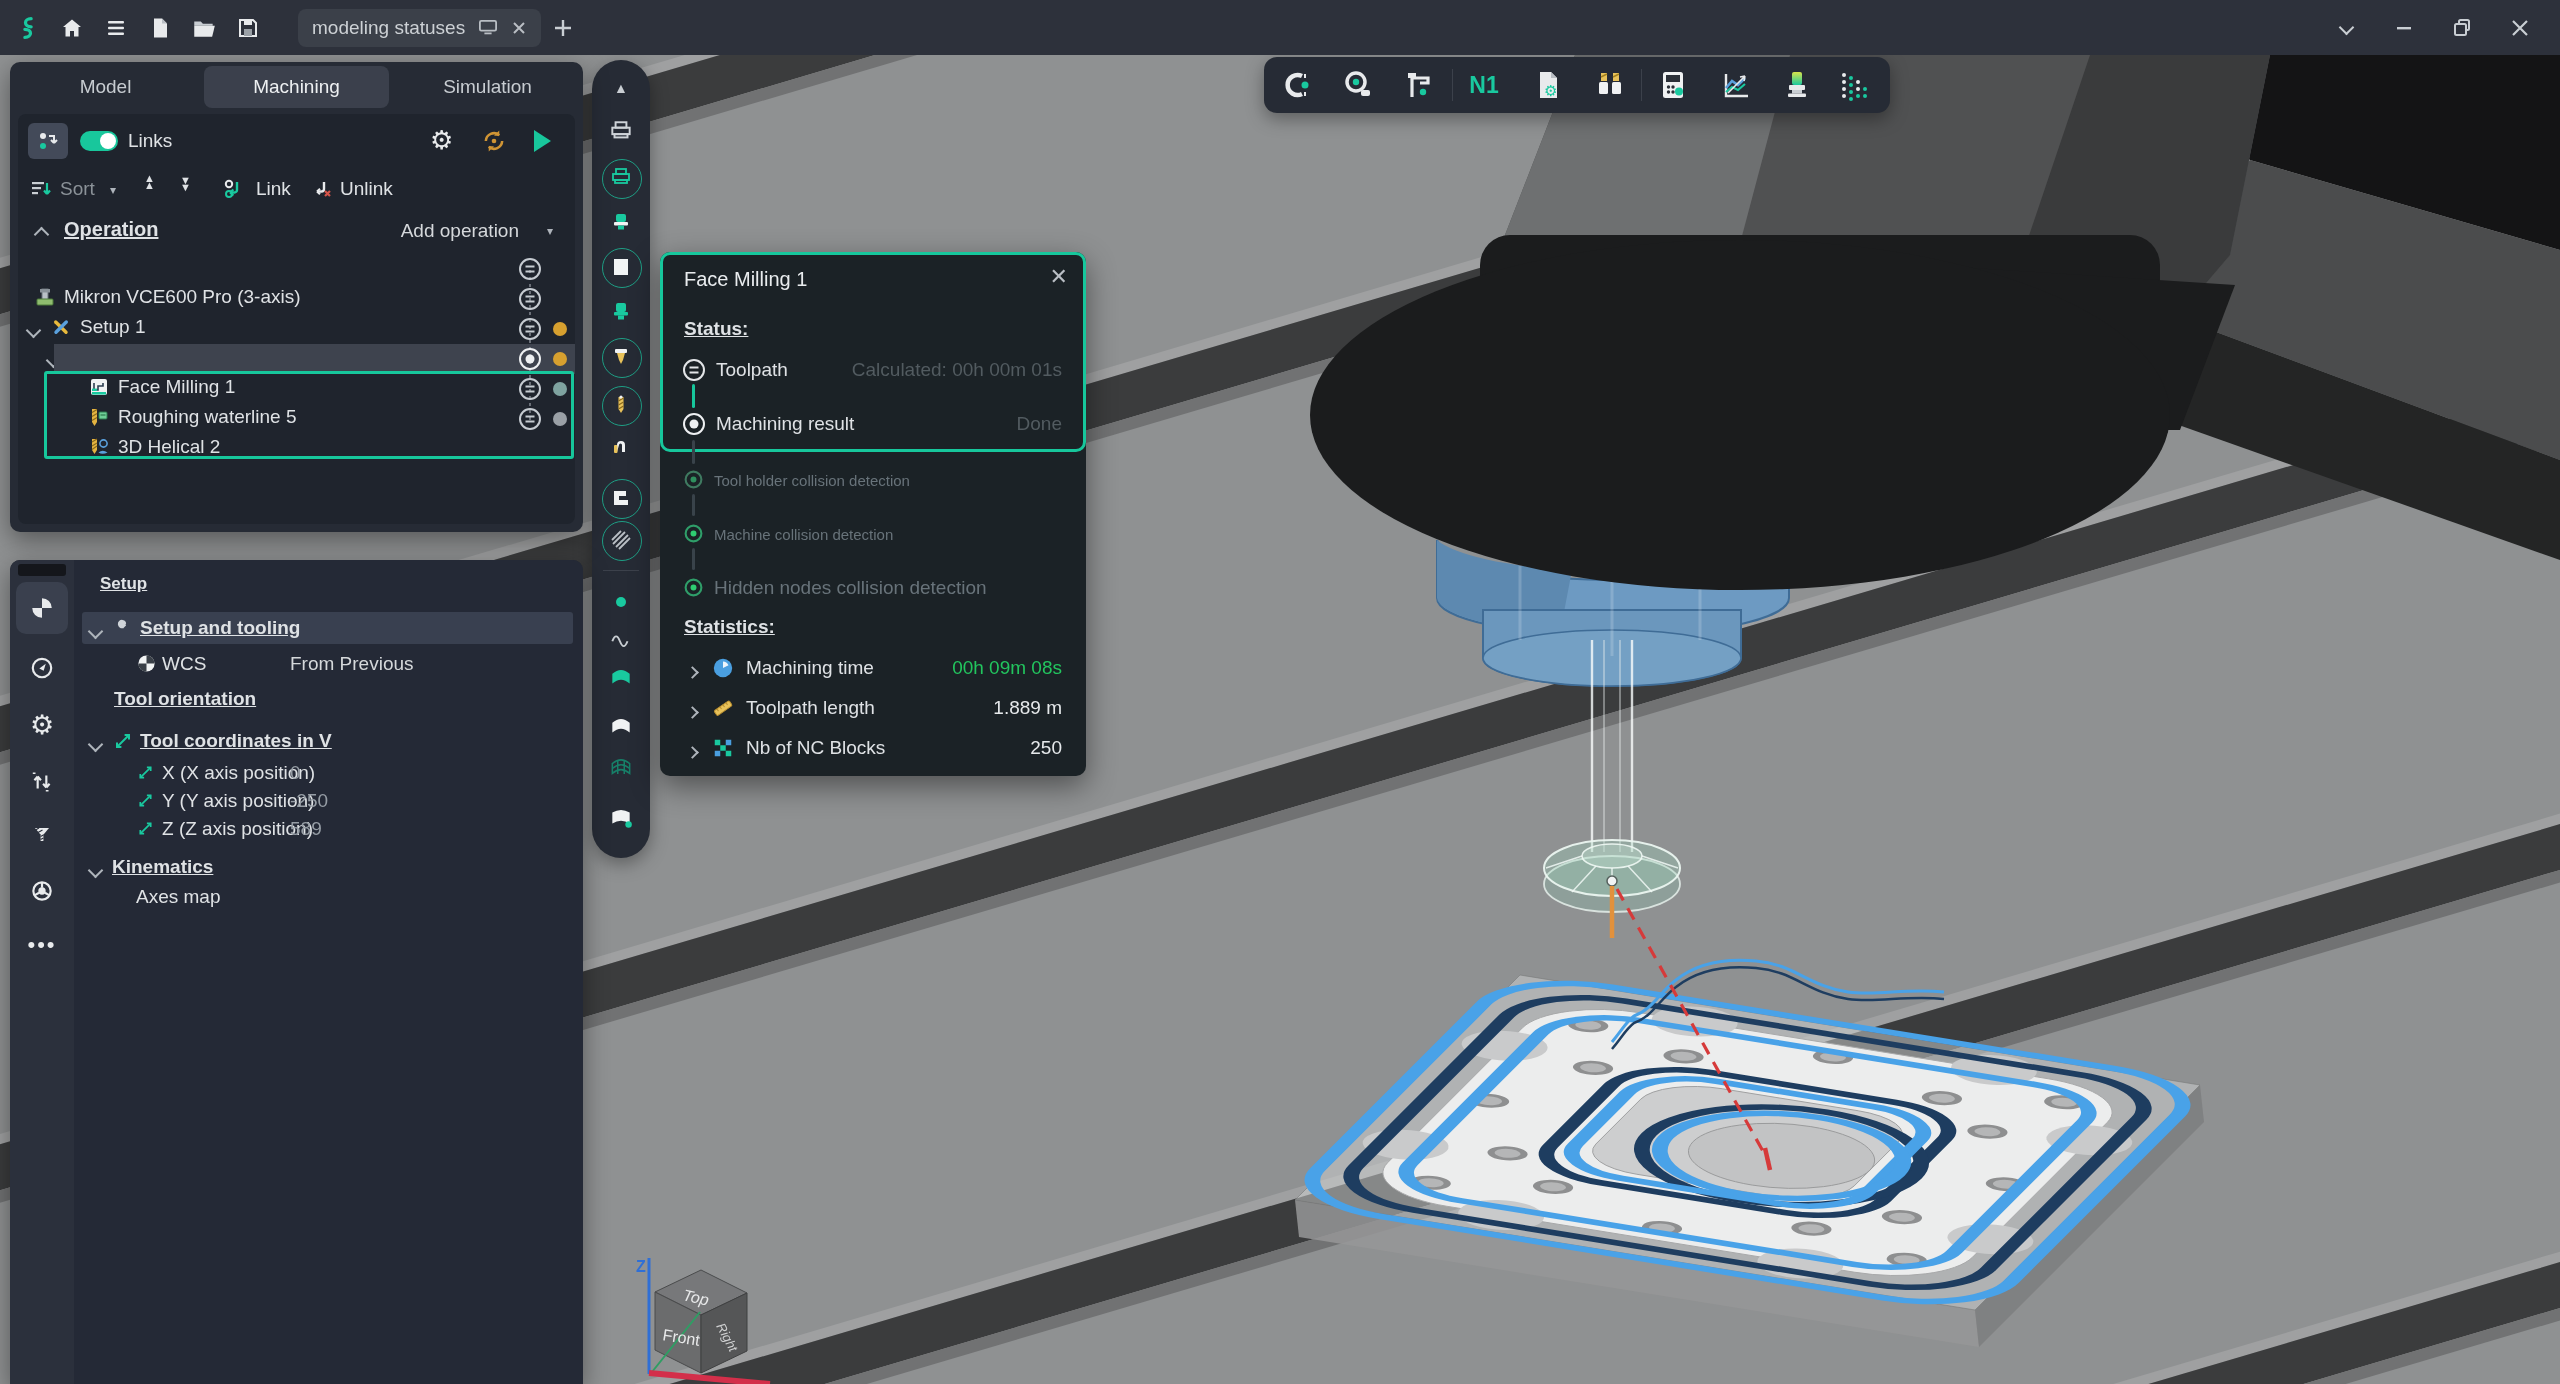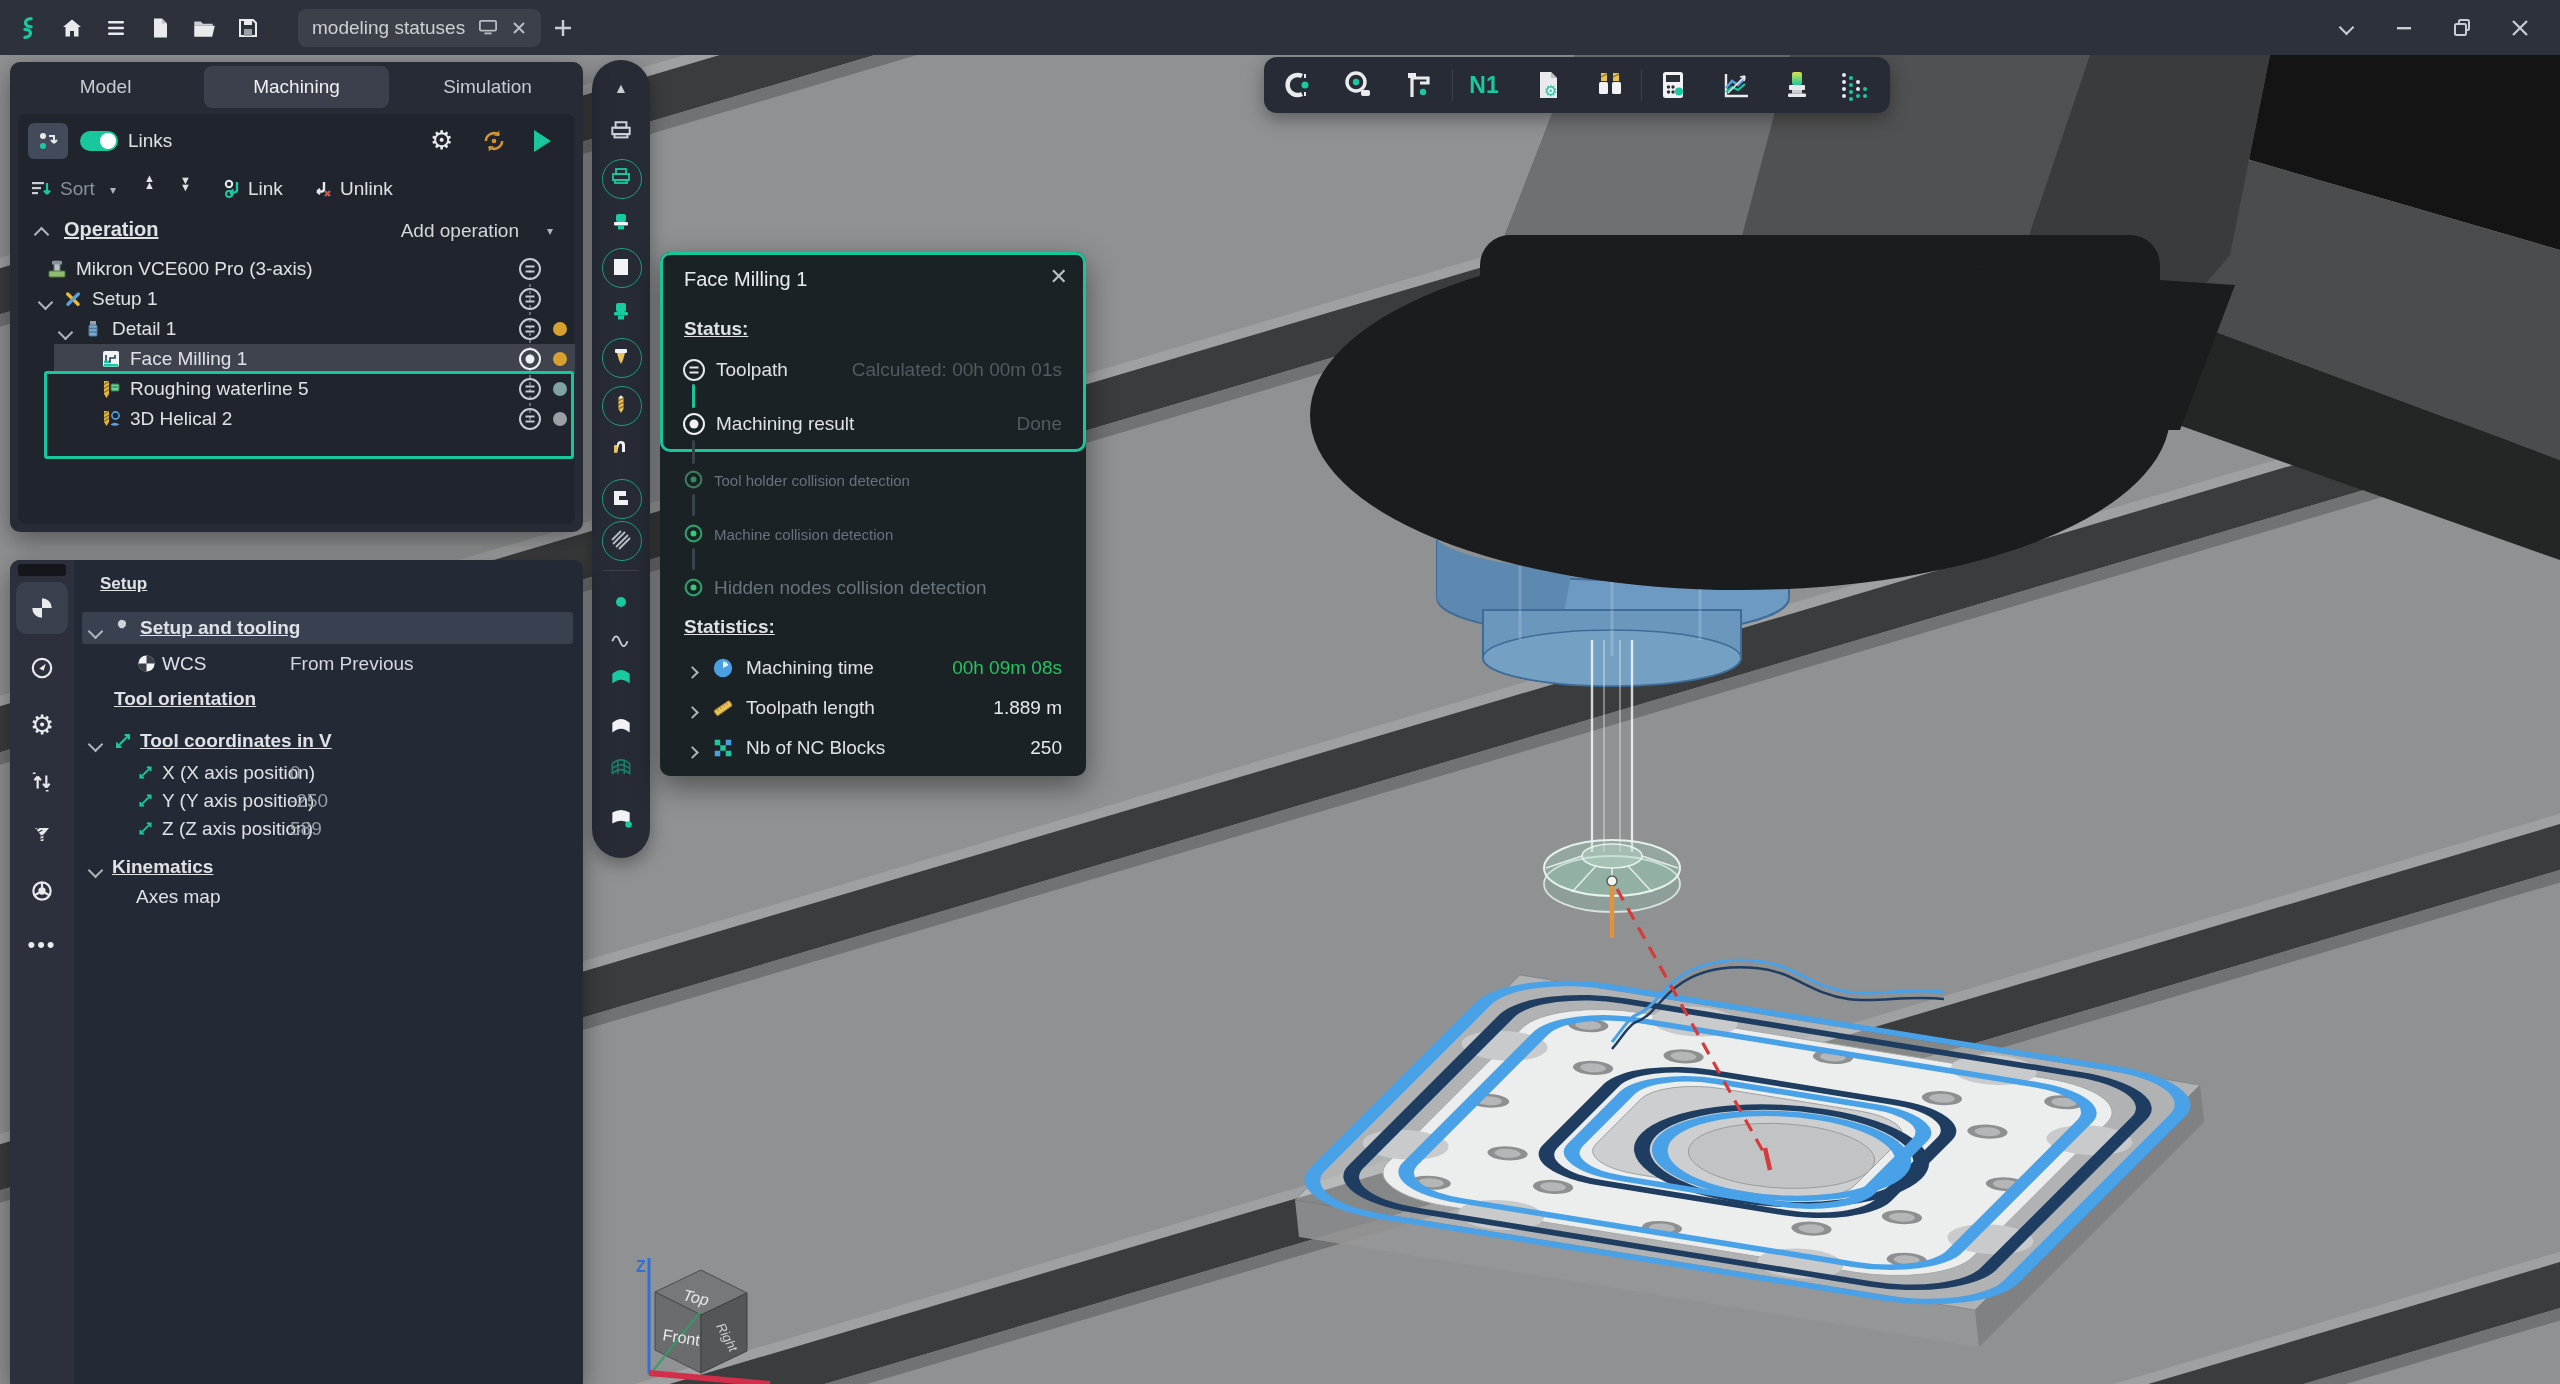--- a/index.html
+++ b/index.html
@@ -18,21 +18,21 @@
   .chv.up{transform:rotate(-135deg);}
   .chv.right{transform:rotate(-45deg);}
   .txt{color:#dfe2e5;font-size:19px;white-space:nowrap;}
   .dim{color:#8b9298;}
   .b{font-weight:bold;text-decoration:underline;}
   
   .tabs{position:absolute;left:0;top:0;width:100%;height:50px;display:flex;align-items:center;}
   .tab{flex:1;text-align:center;font-size:19px;color:#c7ccd1;height:42px;line-height:42px;margin:4px 3px;border-radius:8px;cursor:pointer;}
   .tab.active{background:#3b404c;color:#eef0f2;}
   .inner{position:absolute;left:8px;top:52px;right:8px;bottom:8px;background:#1f242d;border-radius:8px;}
-  .trow{position:absolute;left:12px;right:0;height:30px;display:flex;align-items:center;cursor:pointer;}
+  .trow{position:absolute;left:0;right:0;height:30px;display:flex;align-items:center;cursor:pointer;margin-top:28px;}
   .ticon{position:absolute;width:22px;height:22px;}
   .tlabel{position:absolute;font-size:19px;color:#dfe2e5;white-space:nowrap;}
   
   .rail{position:absolute;left:0;top:0;width:64px;bottom:0;background:#2b303c;border-radius:10px 0 0 0;}
   .rail-ic{position:absolute;left:0;width:64px;height:44px;display:flex;align-items:center;justify-content:center;color:#e8eaec;cursor:pointer;}
   .sp-body{position:absolute;left:64px;top:0;right:0;bottom:0;background:#242936;border-radius:0 10px 0 0;}
   .sp-row{position:absolute;left:0;right:8px;height:30px;display:flex;align-items:center;}
   .val{position:absolute;left:216px;font-size:19px;color:#969da5;white-space:nowrap;}
   
   .popup{position:absolute;left:660px;top:252px;width:426px;height:524px;background:#1b2226;border-radius:10px;box-shadow:0 10px 30px rgba(0,0,0,.45);z-index:35;}
@@ -310,21 +310,21 @@
       <div class="abs" style="left:126px;top:61px;font-size:11px;line-height:0.64;color:#dfe2e5;text-align:center;cursor:pointer">▲<br>▲</div>
       <div class="abs" style="left:162px;top:63px;font-size:11px;line-height:0.64;color:#dfe2e5;text-align:center;cursor:pointer">▼<br>▼</div>
       <div class="abs" style="left:204px;top:63px;cursor:pointer">
         <svg width="24" height="24" viewBox="0 0 24 24">
             <circle cx="7" cy="7" r="3.2" fill="none" stroke="#e8eaec" stroke-width="2"></circle>
             <path d="M15 5 V13 a2.5 2.5 0 0 1 -2.5 2.5 H8" fill="none" stroke="#19c99f" stroke-width="2.4"></path>
             <path d="M8 15.5 l3.4 -3 M8 15.5 l3.4 3" stroke="#19c99f" stroke-width="2.2" fill="none"></path>
             <circle cx="7" cy="17" r="3" fill="none" stroke="#19c99f" stroke-width="2"></circle>
           </svg>
       </div>
-      <div class="abs txt" style="left:230px;top:64px;cursor:pointer">Link</div>
+      <div class="abs txt" style="left:238px;top:64px;cursor:pointer">Link</div>
       <div class="abs" style="left:292px;top:63px;cursor:pointer">
         <svg width="24" height="24" viewBox="0 0 24 24">
             <path d="M14 5 V12 a2.5 2.5 0 0 1 -2.5 2.5 H7" fill="none" stroke="#e8eaec" stroke-width="2.4"></path>
             <path d="M7 14.5 l3 -2.8 M7 14.5 l3 2.8" stroke="#e8eaec" stroke-width="2" fill="none"></path>
             <path d="M15 14 l5 5 M20 14 l-5 5" stroke="#d4554a" stroke-width="2.2"></path>
           </svg>
       </div>
       <div class="abs txt" style="left:322px;top:64px;cursor:pointer">Unlink</div>
 
       <div class="abs" style="left:18px;top:112px;cursor:pointer"><span class="chv up"></span></div>

